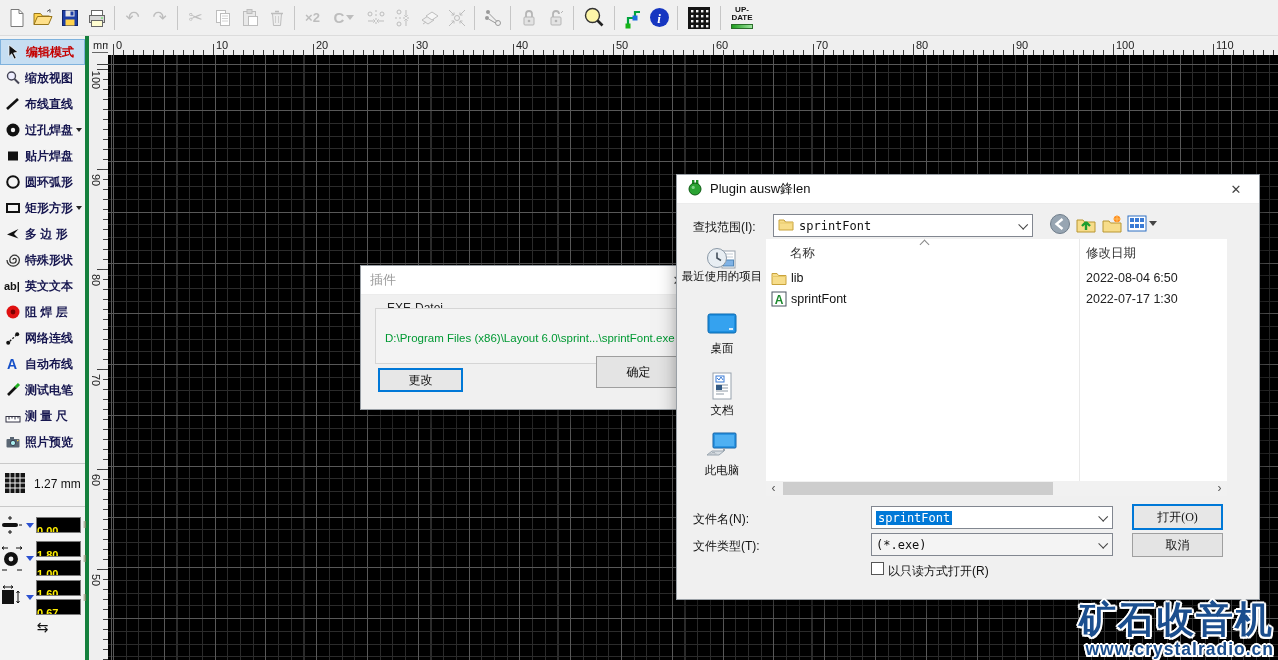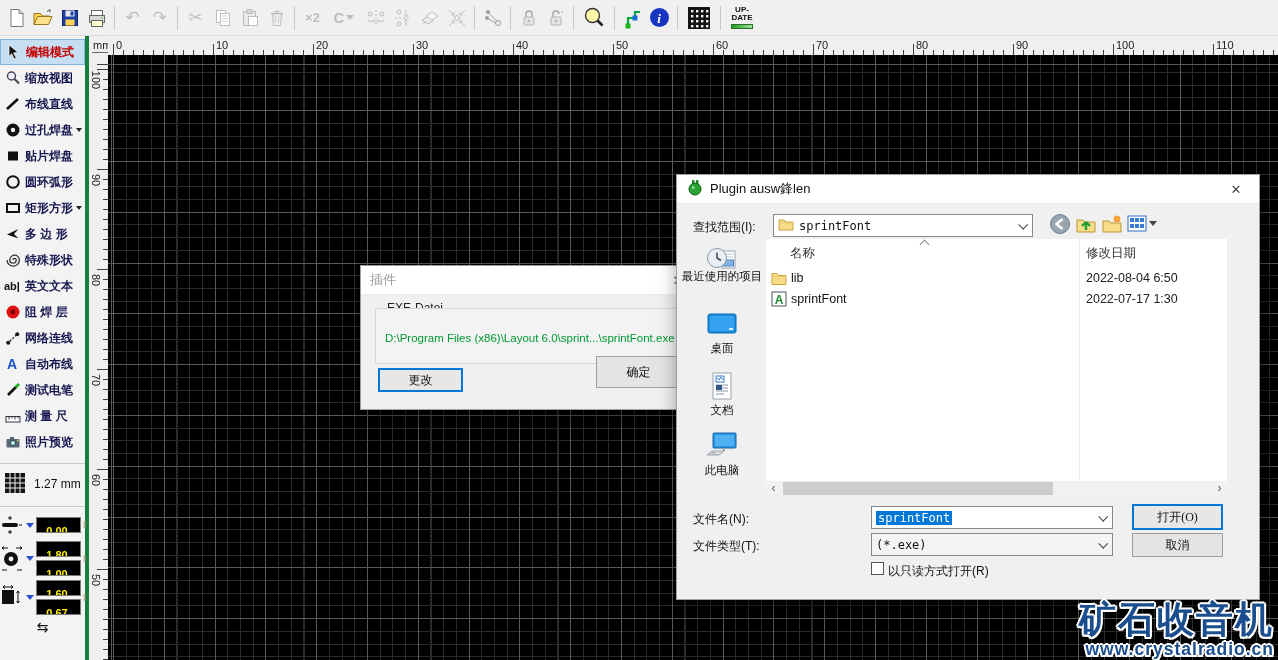--- a/index.html
+++ b/index.html
@@ -30,21 +30,21 @@
   .ti { width:19px; height:16px; flex:0 0 19px; display:flex; align-items:center; justify-content:center; }
   .tool .dd { margin-left:auto; width:0; height:0; border-left:3.5px solid transparent; border-right:3.5px solid transparent; border-top:4.5px solid #222; }
   .sepline { height:1px; background:#c9c9c9; margin:8px 0 6px 0; }
   .gridpanel { height:28px; display:flex; align-items:center; gap:9px; padding-left:5px; }
   .gval { font-size:12px; color:#111; }
   .vrow { display:flex; align-items:center; margin:4px 0 4px 0; }
   .vicon { width:24px; height:24px; flex:0 0 24px; display:flex; align-items:center; justify-content:center; }
   .vdd { width:0; height:0; border-left:4px solid transparent; border-right:4px solid transparent; border-top:5px solid #2b50d0; margin:0 2px; }
   .vfields { display:flex; flex-direction:column; gap:3px; }
   .vfield { width:45px; height:16px; background:#000; border:1px solid #7a7a7a; color:#ffef00;
-            font-size:11px; font-weight:bold; text-align:center; padding:12px 3px 0 0; }
+            font-size:11px; font-weight:bold; text-align:left; padding:12px 3px 0 0; }
   .grip { color:#8a8a6a; font-size:9px; margin-left:2px; letter-spacing:-1px; }
   .swaprow { text-align:center; font-size:14px; color:#111; margin-top:4px; }
 
   
   #unit { position:absolute; left:92px; top:39px; font-size:11px; color:#222; border-bottom:1px solid #666; padding:0 1px 1px 1px; }
   #hruler { position:absolute; left:108px; top:38px; width:1170px; height:17px; background:#efefef; }
   #hruler::before { content:""; position:absolute; left:0; right:0; bottom:0; height:5px;
       background-image:repeating-linear-gradient(90deg,#3e3e3e 0 1px,transparent 1px 10px); background-position:5px 0; }
   #hruler::after  { content:""; position:absolute; left:0; right:0; bottom:0; height:11px;
       background-image:repeating-linear-gradient(90deg,#3e3e3e 0 1px,transparent 1px 100px); background-position:5px 0; }

